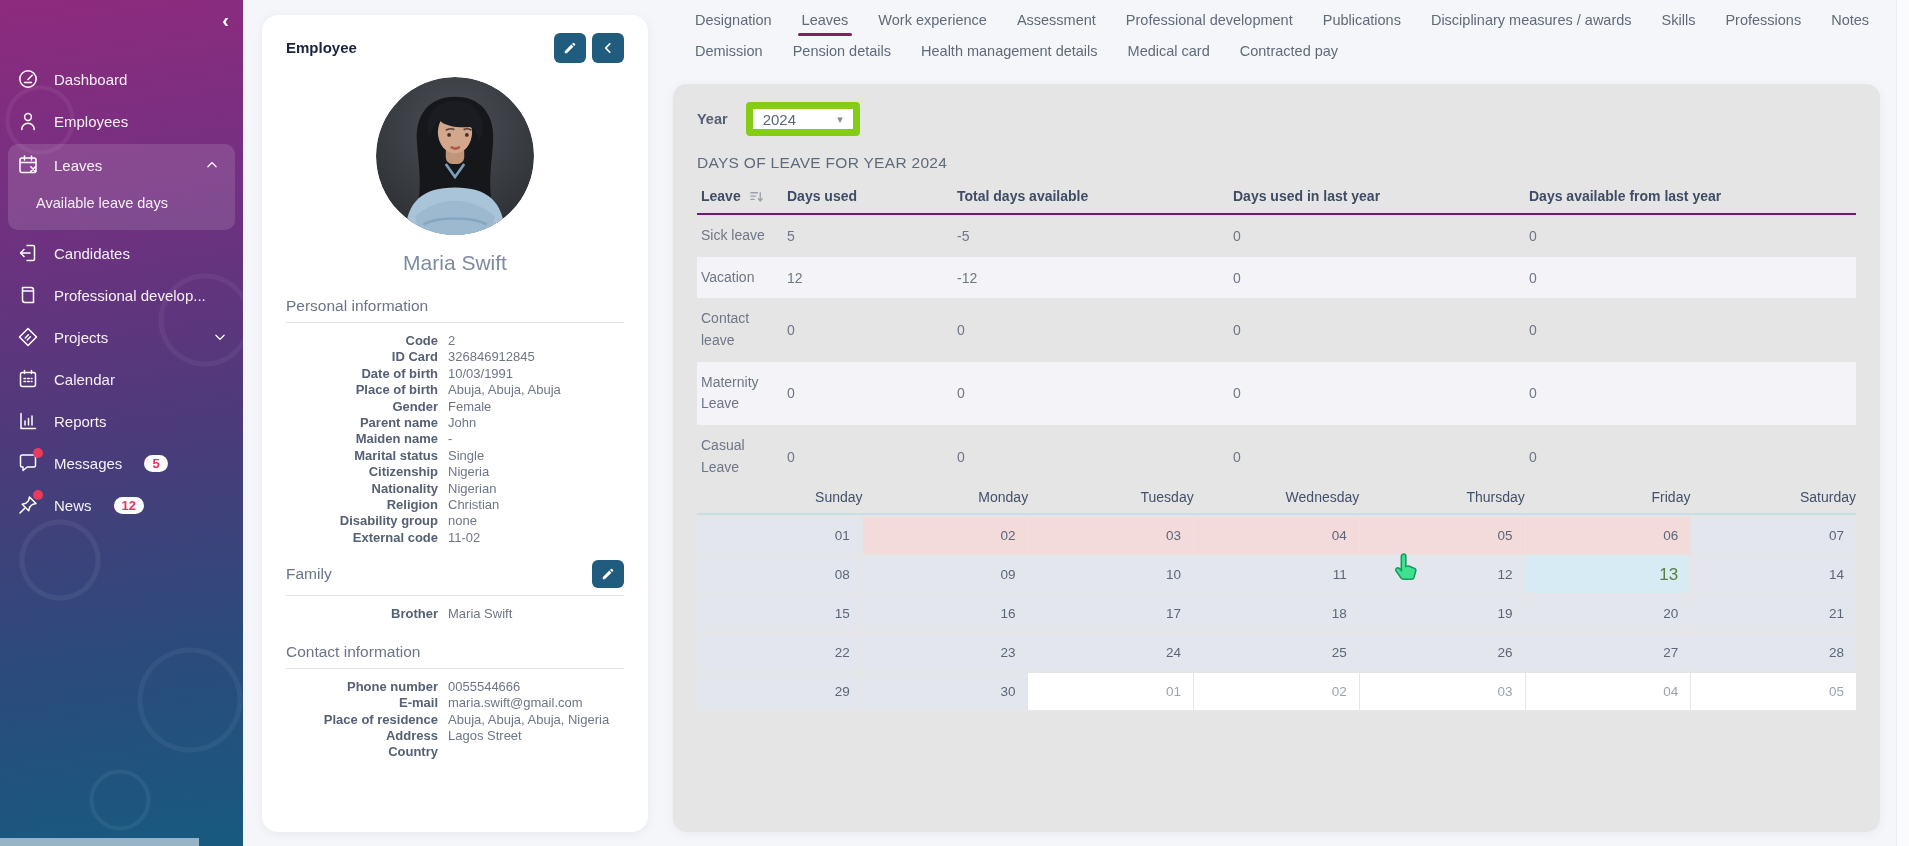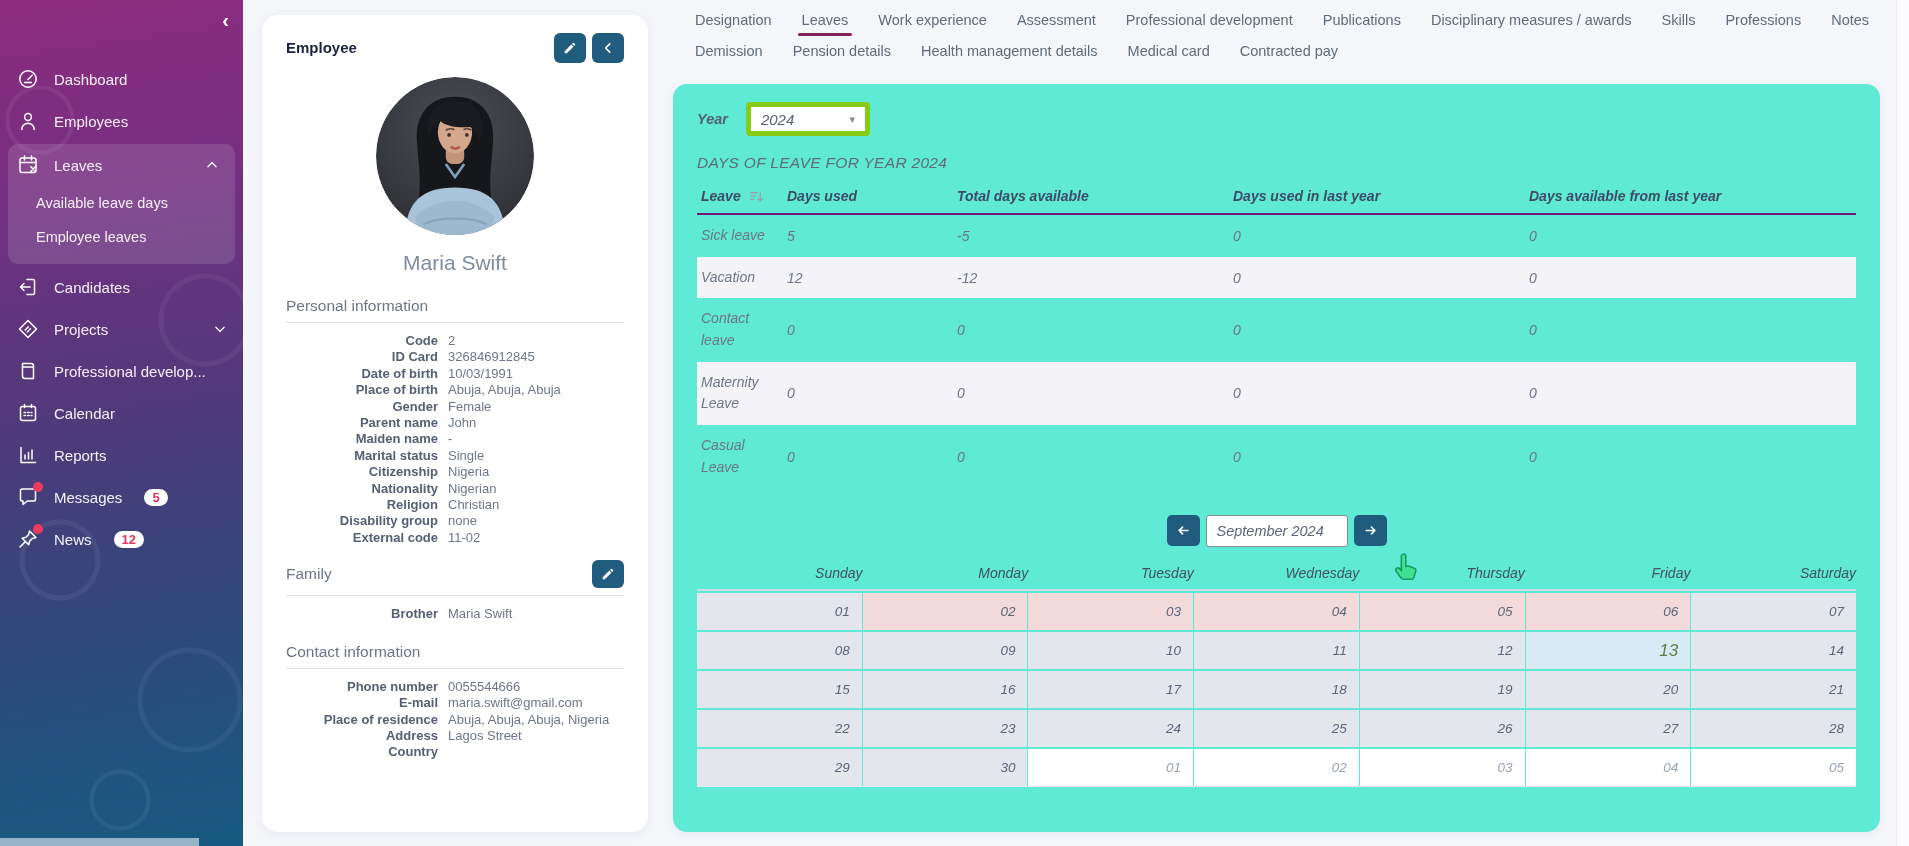--- a/index.html
+++ b/index.html
@@ -61,26 +61,26 @@
   .info-value { color:#6e7687; white-space:nowrap; }
 
   
   .tabs { position:absolute; left:664px; top:0; width:1231px; padding:12px 0 0 31px; }
   .tab-row { display:flex; flex-wrap:wrap; column-gap:30px; row-gap:8px; margin-bottom:9px; }
   .tab { font-size:14.5px; color:#5f6b7a; cursor:pointer; position:relative; padding-bottom:6px; }
   .tab.active::after { content:""; position:absolute; left:-4px; right:-4px; bottom:-2px;
     height:3px; background:#7c2458; border-radius:2px; }
 
   .main-card { position:absolute; left:673px; top:84px; width:1207px; height:748px;
-    background:#5eead4; border-radius:14px; box-shadow:0 2px 10px rgba(90,90,130,.07);
-    padding:18px 24px; overflow:hidden;font-style:italic; }
+    background:#e5e5e5; border-radius:14px; box-shadow:0 2px 10px rgba(90,90,130,.07);
+    padding:18px 24px; overflow:hidden; }
 
   .year-row { display:flex; align-items:center; gap:18px; margin-bottom:18px; }
   .year-label { font-size:14.5px; font-weight:bold; color:#556074; }
-  .year-select { width:124px; height:34px; border:5px solid #84cc16; border-radius:4px;
+  .year-select { width:114px; height:34px; border:7px solid #84cc16; border-radius:4px;
     display:flex; align-items:center; padding:0 10px; font-size:15px; color:#5b6679;
     cursor:pointer; background:#fff; }
   .year-caret { margin-left:auto; color:#848b94; font-size:11px; }
 
   .table-title { font-size:15.5px; color:#5f6b7a; letter-spacing:.3px; margin-bottom:10px; }
 
   table.leave-table { width:100%; border-collapse:collapse; }
   .leave-table th { text-align:left; font-size:14px; color:#3f4c66; padding:6px 8px 9px 8px;
     border-bottom:2px solid #701a75; white-space:nowrap; }
   .leave-table th:first-child { padding-left:4px; }
@@ -159,56 +159,55 @@
             </svg>
             </span>
           <span class="nav-label">Leaves</span>
           <span class="nav-chevron">
             <svg viewBox="0 0 24 24" fill="none" stroke="#fff" stroke-width="2.2" stroke-linecap="round">
                 <path d="M5 15l7-7 7 7"></path>
               </svg>
           </span>
         </div>
         <div class="sub-item">Available leave days</div>
-        <div class="sub-item">Employee leaves</div>
       </div>
 
       <div class="nav-item">
         <span class="nav-icon">
           <svg viewBox="0 0 24 24" fill="none" stroke="#fff" stroke-width="1.5" stroke-linecap="round" stroke-linejoin="round">
             <path d="M11 4.5h6A1.5 1.5 0 0 1 18.5 6v12a1.5 1.5 0 0 1-1.5 1.5h-6"></path>
             <path d="M14 12H4.5M8 8.5L4.5 12 8 15.5"></path>
           </svg>
           </span>
         <span class="nav-label">Candidates</span>
+      </div>
+
+      <div class="nav-item">
+        <span class="nav-icon">
+          <svg viewBox="0 0 24 24" fill="none" stroke="#fff" stroke-width="1.5" stroke-linecap="round" stroke-linejoin="round">
+            <path d="M6.5 4.5h8.5a2.5 2.5 0 0 1 2.5 2.5v12.5H9a2.5 2.5 0 0 1-2.5-2.5z"></path>
+              <path d="M6.5 8h11"></path>
+          </svg>
+          </span>
+        <span class="nav-label">Professional develop...</span>
       </div>
 
       <div class="nav-item">
         <span class="nav-icon">
           <svg viewBox="0 0 24 24" fill="none" stroke="#fff" stroke-width="1.5" stroke-linecap="round" stroke-linejoin="round">
             <path d="M12 3.5l8.5 8.5-8.5 8.5L3.5 12z"></path>
               <path d="M9.2 13l3.2-3.2M11.2 15l3.2-3.2"></path>
           </svg>
           </span>
         <span class="nav-label">Projects</span>
         <span class="nav-chevron">
           <svg viewBox="0 0 24 24" fill="none" stroke="#fff" stroke-width="2.2" stroke-linecap="round">
               <path d="M5 9l7 7 7-7"></path>
             </svg>
         </span>
-      </div>
-
-      <div class="nav-item">
-        <span class="nav-icon">
-          <svg viewBox="0 0 24 24" fill="none" stroke="#fff" stroke-width="1.5" stroke-linecap="round" stroke-linejoin="round">
-            <path d="M6.5 4.5h8.5a2.5 2.5 0 0 1 2.5 2.5v12.5H9a2.5 2.5 0 0 1-2.5-2.5z"></path>
-              <path d="M6.5 8h11"></path>
-          </svg>
-          </span>
-        <span class="nav-label">Professional develop...</span>
       </div>
 
       <div class="nav-item">
         <span class="nav-icon">
           <svg viewBox="0 0 24 24" fill="none" stroke="#fff" stroke-width="1.5" stroke-linecap="round">
             <rect x="4.5" y="5.5" width="15" height="14" rx="2"></rect>
               <path d="M8.5 3.5v3M15.5 3.5v3"></path>
             <path d="M8 11.5h8M8 14.5h8" stroke-dasharray="1.6 2"></path>
           </svg>
           </span>
@@ -527,37 +526,20 @@
           <tr>
             <td class="c-leave">Casual Leave</td>
             <td>0</td>
             <td>0</td>
             <td>0</td>
             <td>0</td>
           </tr>
         </tbody>
     </table>
 
-    <div class="cal-nav">
-      <button class="cal-nav-btn">
-        <span>
-          <svg viewBox="0 0 24 24" fill="none" stroke="#fff" stroke-width="2.6" stroke-linecap="round" stroke-linejoin="round">
-              <path d="M19 12H5M10.5 6.5L5 12l5.5 5.5"></path>
-            </svg>
-        </span>
-      </button>
-      <div class="month-input">September 2024</div>
-      <button class="cal-nav-btn">
-        <span>
-          <svg viewBox="0 0 24 24" fill="none" stroke="#fff" stroke-width="2.6" stroke-linecap="round" stroke-linejoin="round">
-              <path d="M5 12h14M13.5 6.5L19 12l-5.5 5.5"></path>
-            </svg>
-        </span>
-      </button>
-    </div>
 
     <div class="cal-head-row">
 
     <div class="cal-head">Sunday</div>
         <div class="cal-head">Monday</div>
         <div class="cal-head">Tuesday</div>
         <div class="cal-head">Wednesday</div>
         <div class="cal-head">Thursday</div>
         <div class="cal-head">Friday</div>
         <div class="cal-head">Saturday</div>

